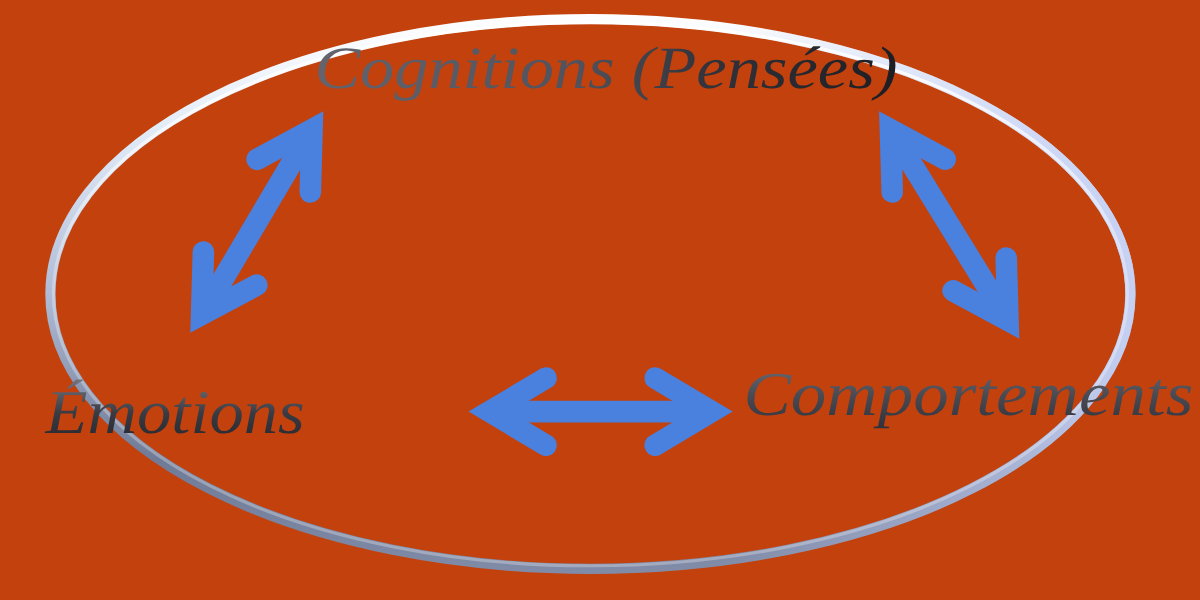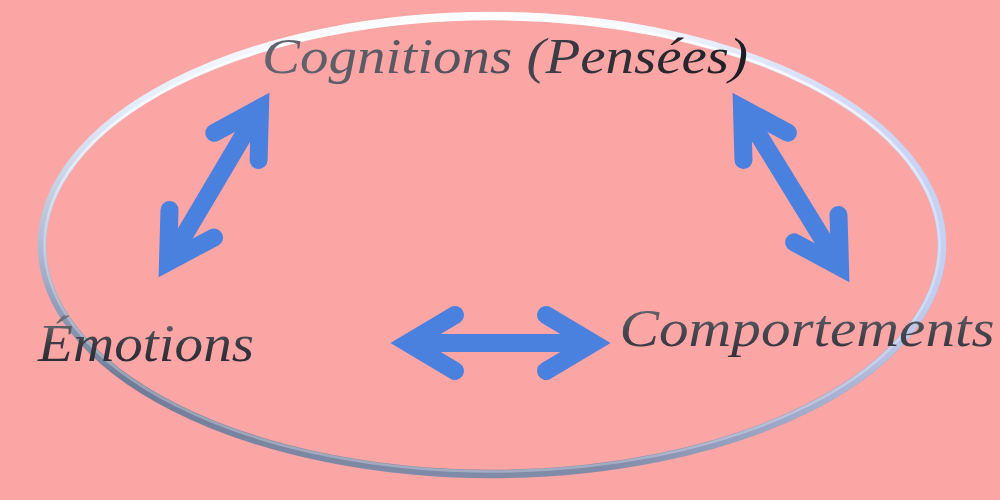--- a/index.html
+++ b/index.html
@@ -4,21 +4,21 @@
 <style>
   html, body {
     margin: 0;
     padding: 0;
     background: #000000;
   }
   .stage {
     position: relative;
     width: 1000px;
     height: 500px;
-    background: #fca5a5;
+    background: #c2410c;
     overflow: hidden;
   }
   svg { display: block; }
   .node-label {
     font-family: "Liberation Serif", serif;
     font-style: italic;
     font-weight: normal;
   }
   .title-label   { font-size: 50px; }
   .emotions-label, .comportements-label { font-size: 52px; }

